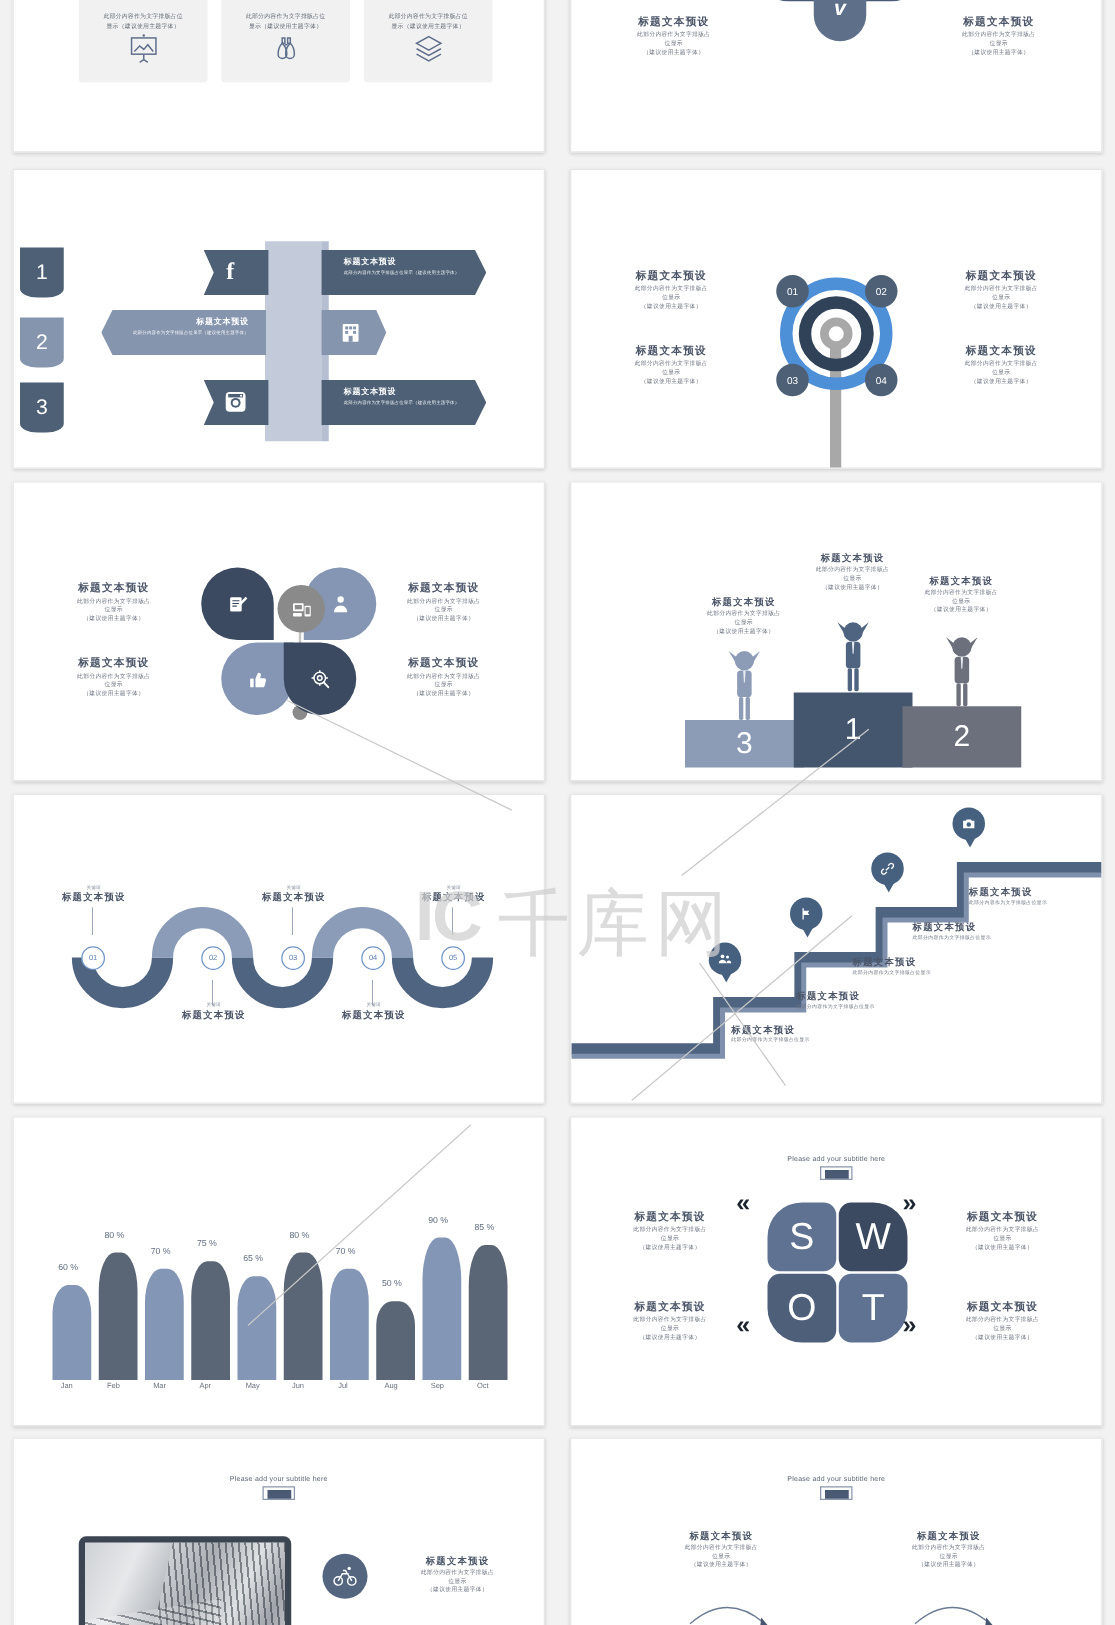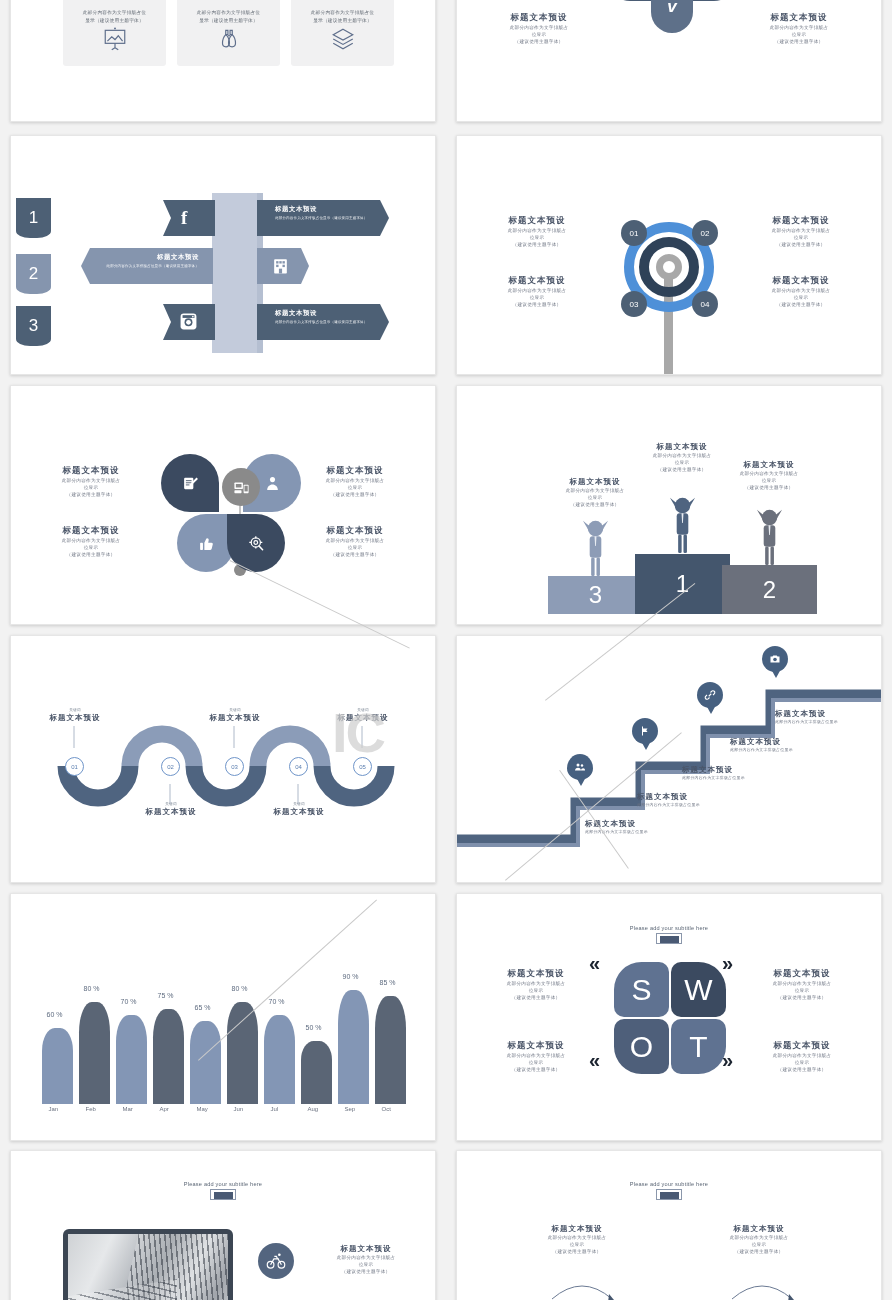--- a/index.html
+++ b/index.html
@@ -708,14 +708,15 @@
     </div>
   </div>
 
   <div class="guide" style="left:230px; top:560px; width:200px; transform:rotate(26deg);"></div>
   <div class="guide" style="left:545px; top:700px; width:190px; transform:rotate(-38deg);"></div>
   <div class="guide" style="left:198px; top:1060px; width:240px; transform:rotate(-42deg);"></div>
   <div class="guide" style="left:505px; top:880px; width:230px; transform:rotate(-40deg);"></div>
   <div class="guide" style="left:560px; top:770px; width:120px; transform:rotate(55deg);"></div>
 
   <div class="wm wm-logo" style="left:332px; top:700px;">IC</div>
+  <div class="wm wm-main" style="left:398px; top:700px;">千库网</div>
 
 </div>
 
 </body></html>

